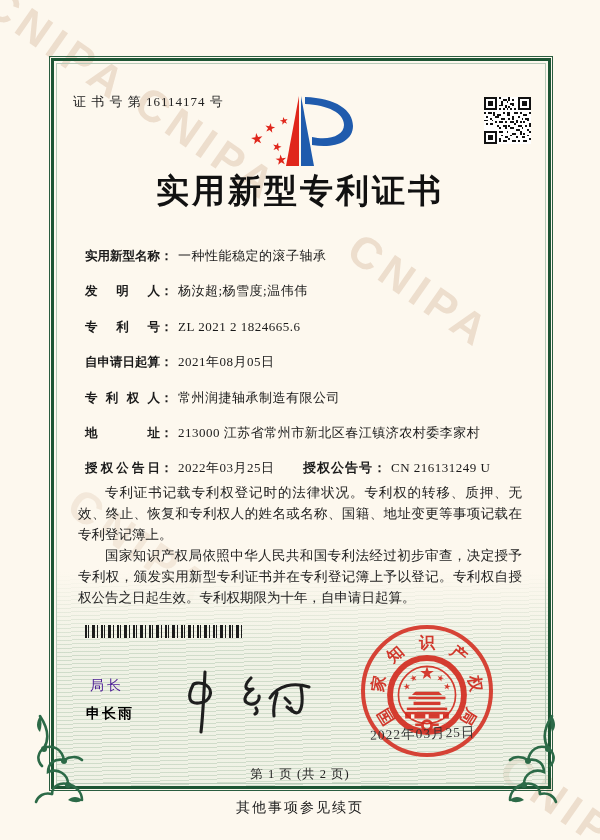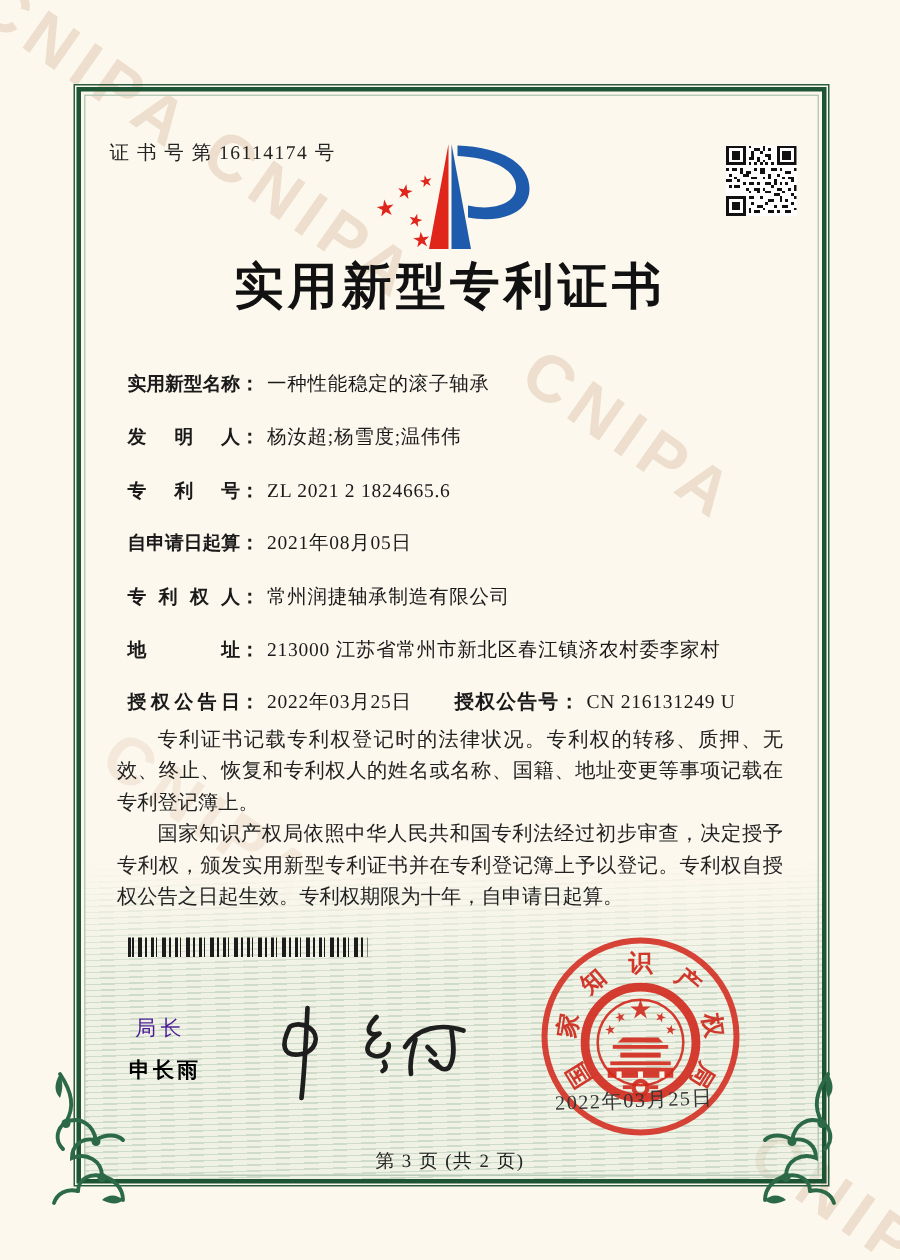--- a/index.html
+++ b/index.html
@@ -191,21 +191,21 @@
           <rect x="48" y="73" width="4" height="5" fill="#fdf8ee"></rect>
           <rect x="65" y="73" width="4" height="5" fill="#fdf8ee"></rect>
           <circle cx="50" cy="86" r="5.5" fill="none" stroke="rgba(209,40,28,0.9)" stroke-width="3.5"></circle>
           <rect x="36" y="84" width="7" height="3"></rect>
           <rect x="57" y="84" width="7" height="3"></rect>
         </g>
       </svg>
     </div>
     <div class="seal-date">2022年03月25日</div>
 
-    <div class="page-num">第 3 页 (共 2 页)</div>
+    <div class="page-num">第 1 页 (共 2 页)</div>
   </div>
 
   <svg class="flourish fl-br" viewBox="0 0 70 92">
     <g fill="none" stroke="#2c6a47" stroke-width="2.6" stroke-linecap="round">
       <path d="M56 4 C48 16 46 26 52 36 C42 32 34 38 32 48 C42 46 48 52 48 60 C38 56 28 62 28 72 C36 70 44 74 44 82"></path>
       <path d="M52 36 C58 40 60 48 54 54"></path>
       <path d="M28 72 C20 74 14 80 14 88"></path>
       <path d="M44 82 C52 80 58 84 60 90"></path>
       <path d="M32 48 C26 44 18 44 14 48"></path>
     </g>
@@ -227,13 +227,14 @@
     </g>
     <g fill="#2c6a47">
       <circle cx="52" cy="37" r="3"></circle>
       <circle cx="32" cy="49" r="3"></circle>
       <circle cx="28" cy="73" r="3"></circle>
       <path d="M56 4 C60 10 60 16 56 20 C54 14 54 9 56 4Z"></path>
       <path d="M14 88 C18 84 24 84 28 88 C22 91 17 91 14 88Z"></path>
     </g>
   </svg>
 
+  <div class="cont-note">其他事项参见续页</div>
 </div>
 
 </body></html>

